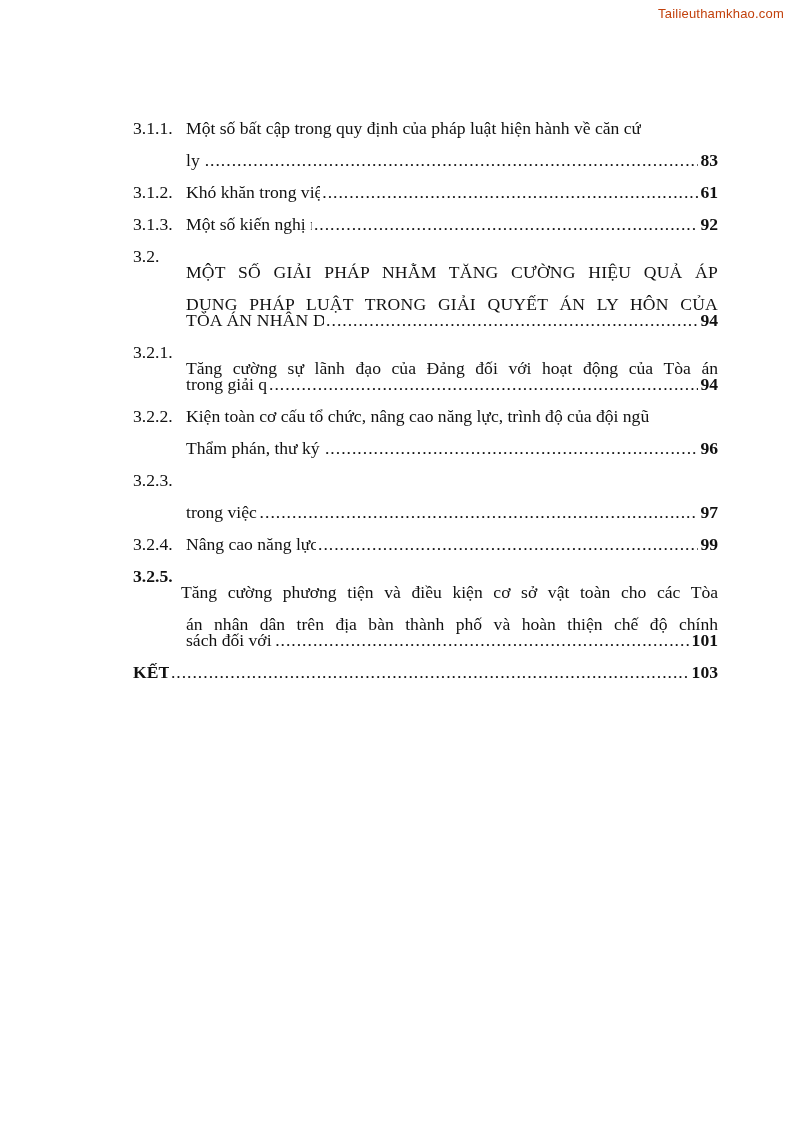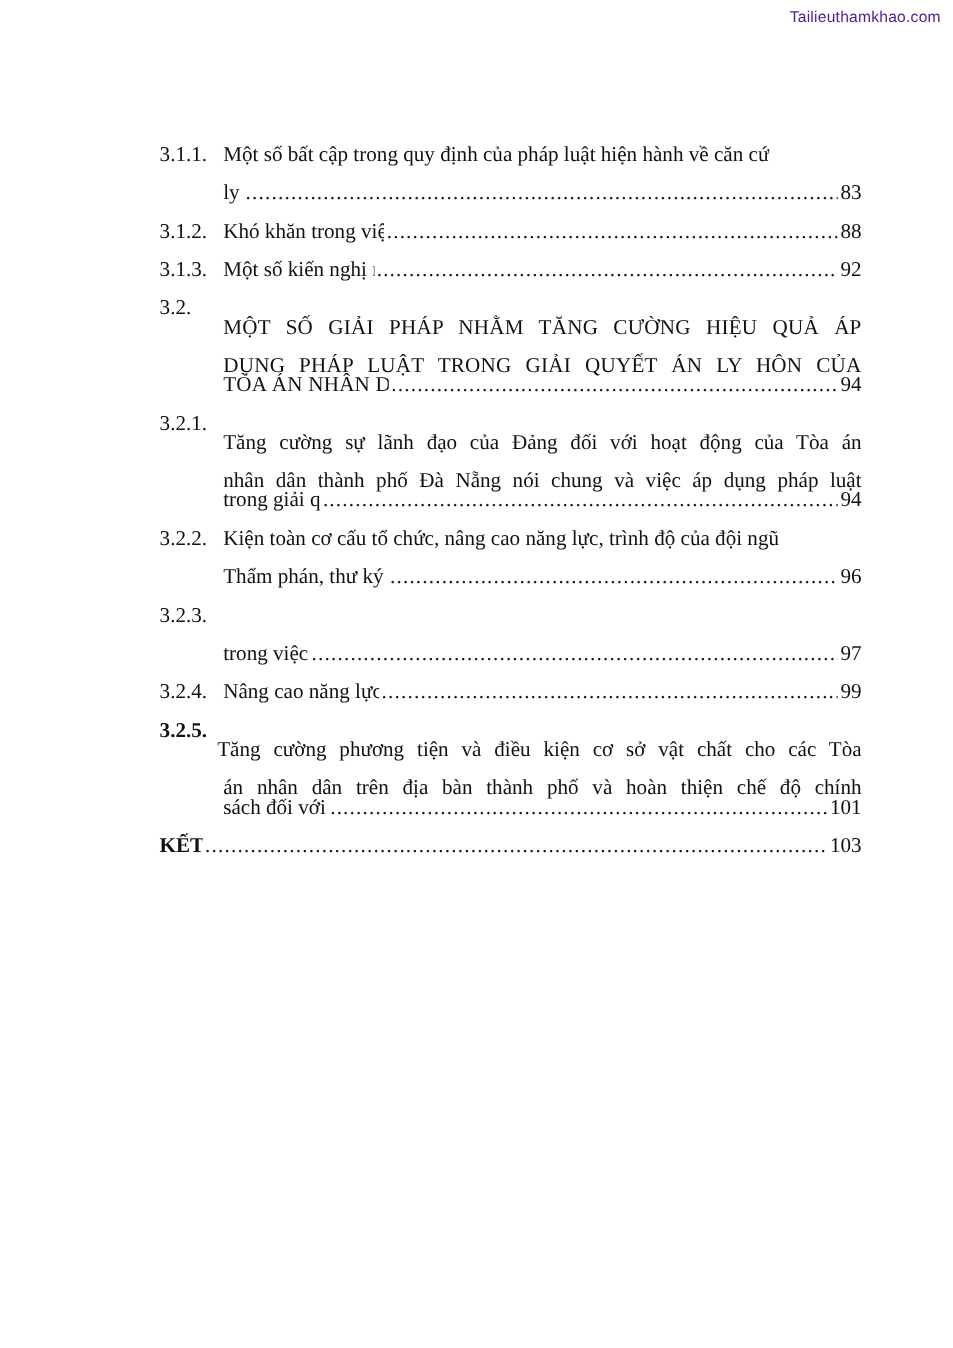--- a/index.html
+++ b/index.html
@@ -14,21 +14,21 @@
       overflow: hidden;
       font-family: "Liberation Serif", "DejaVu Serif", serif;
       color: #111111;
     }
     .watermark {
       position: absolute;
       top: 6px;
       right: 10px;
       font-family: "Liberation Sans", "DejaVu Sans", sans-serif;
       font-size: 13px;
-      color: #4c1d95;
+      color: #c2410c;
       letter-spacing: 0.2px;
     }
     .toc {
       position: absolute;
       left: 133px;
       top: 112px;
       width: 585px;
       font-size: 17.6px;
       line-height: 32px;
     }
@@ -66,20 +66,21 @@
       white-space: nowrap;
       margin: 0 2px;
       letter-spacing: 1px;
     }
     .leader::before {
       content: "....................................................................................................................................................................................................................................................";
     }
     .page {
       flex: 0 0 auto;
       text-align: right;
+      font-weight: bold;
     }
     .heading {
       font-weight: bold;
     }
     .caps { letter-spacing: 0.2px; }
   </style>
 </head>
 <body>
 
 <div class="watermark">Tailieuthamkhao.com</div>
@@ -96,21 +97,21 @@
       <span class="leader"></span>
       <span class="page">83</span>
     </div>
   </div>
 
   <div class="entry">
     <div class="line">
       <span class="num">3.1.2.</span>
       <span class="text">Khó khăn trong việc áp dụng pháp luật về căn cứ ly hôn khi xét xử</span>
       <span class="leader"></span>
-      <span class="page">88</span>
+      <span class="page">61</span>
     </div>
   </div>
 
   <div class="entry">
     <div class="line">
       <span class="num">3.1.3.</span>
       <span class="text">Một số kiến nghị nhằm hoàn thiện pháp luật về căn cứ ly hôn</span>
       <span class="leader"></span>
       <span class="page">92</span>
     </div>
@@ -130,23 +131,20 @@
       <span class="page">94</span>
     </div>
   </div>
 
   <div class="entry">
     <div class="line">
       <span class="num">3.2.1.</span>
       <span class="text justify">Tăng cường sự lãnh đạo của Đảng đối với hoạt động của Tòa án</span>
     </div>
     <div class="line cont">
-      <span class="text justify">nhân dân thành phố Đà Nẵng nói chung và việc áp dụng pháp luật</span>
-    </div>
-    <div class="line cont">
       <span class="text">trong giải quyết án ly hôn nói riêng</span>
       <span class="leader"></span>
       <span class="page">94</span>
     </div>
   </div>
 
   <div class="entry">
     <div class="line">
       <span class="num">3.2.2.</span>
       <span class="text">Kiện toàn cơ cấu tổ chức, nâng cao năng lực, trình độ của đội ngũ</span>
@@ -174,21 +172,21 @@
       <span class="num">3.2.4.</span>
       <span class="text">Nâng cao năng lực trình độ chuyên môn của Hội thẩm nhân dân</span>
       <span class="leader"></span>
       <span class="page">99</span>
     </div>
   </div>
 
   <div class="entry">
     <div class="line">
       <span class="num" style="width:48px;flex:0 0 48px;font-weight:bold;">3.2.5.</span>
-      <span class="text justify">Tăng cường phương tiện và điều kiện cơ sở vật chất cho các Tòa</span>
+      <span class="text justify">Tăng cường phương tiện và điều kiện cơ sở vật toàn cho các Tòa</span>
     </div>
     <div class="line cont">
       <span class="text justify">án nhân dân trên địa bàn thành phố và hoàn thiện chế độ chính</span>
     </div>
     <div class="line cont">
       <span class="text">sách đối với Thẩm phán, cán bộ Tòa án</span>
       <span class="leader"></span>
       <span class="page">101</span>
     </div>
   </div>

